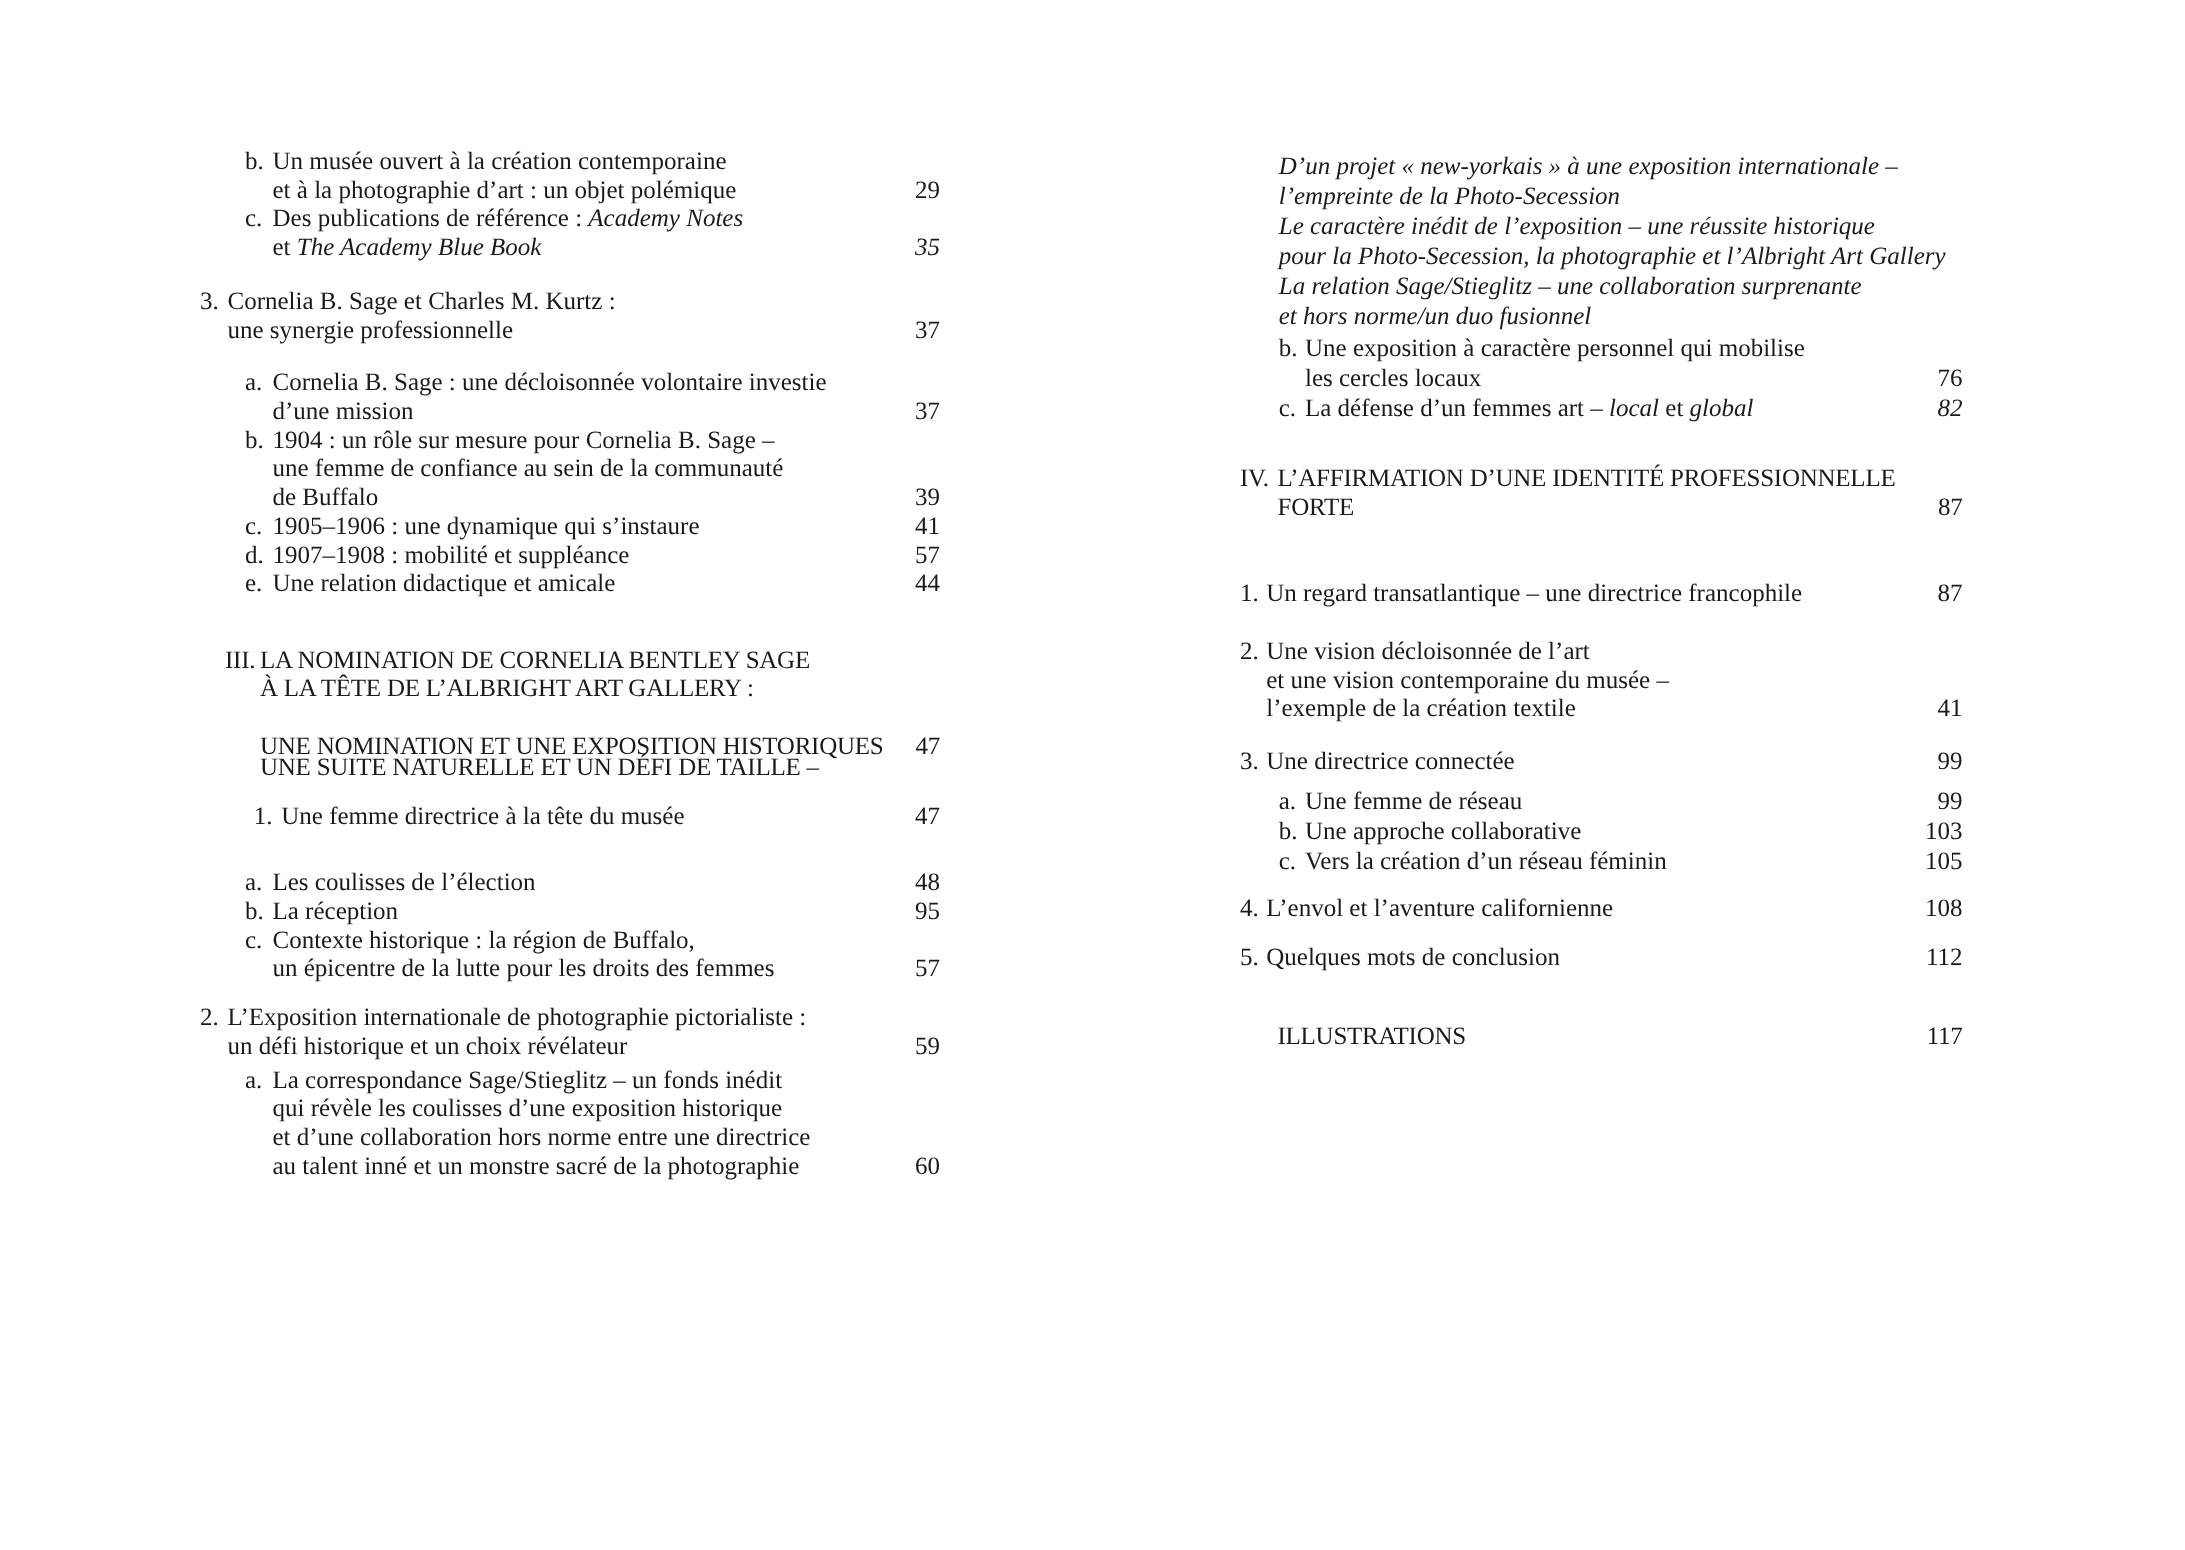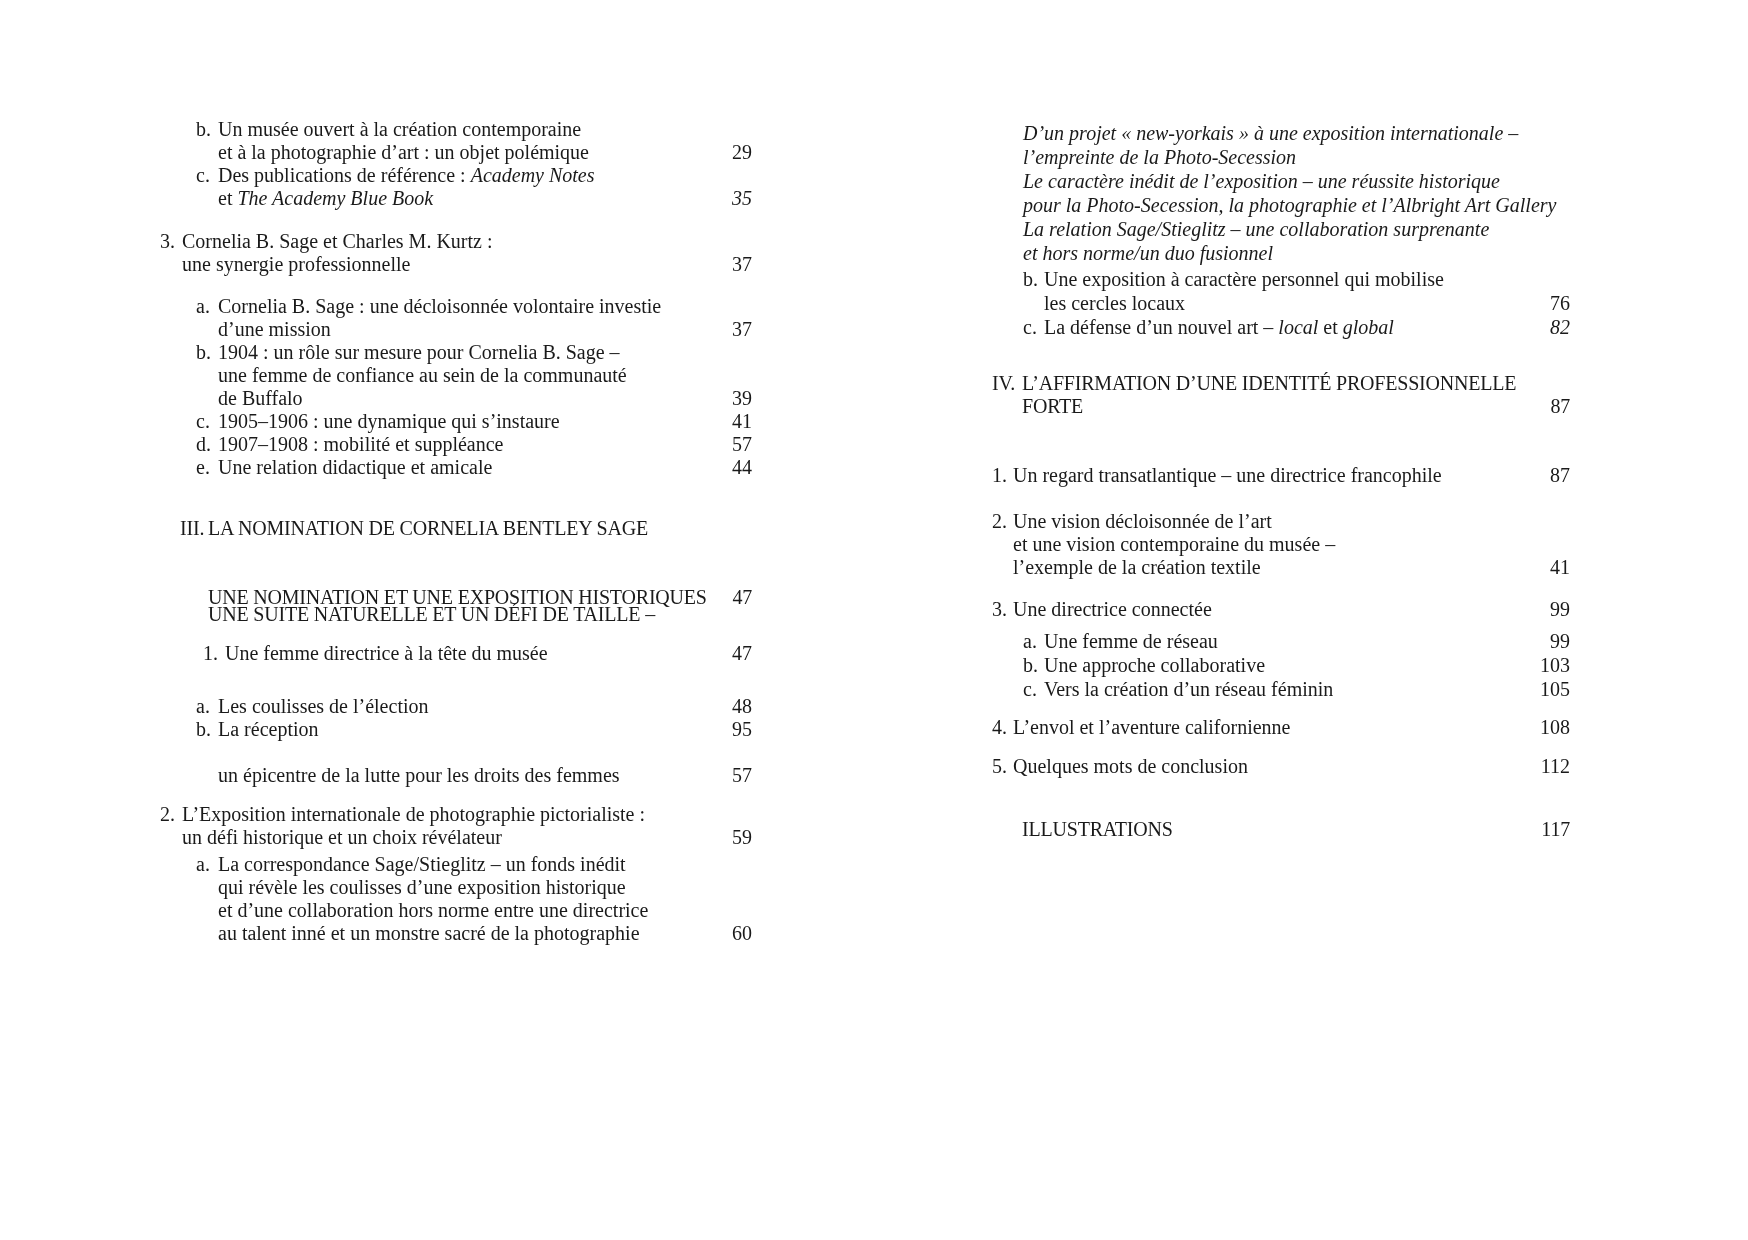--- a/index.html
+++ b/index.html
@@ -35,43 +35,45 @@
     <div class="ln" style="top: 253px;"><span class="txt" style="padding-left: 22px;"><span>une synergie professionnelle</span></span><span class="pg">37</span></div>
     <div class="ln" style="top: 295px;"><span class="txt" style="padding-left: 36px;"><span class="mk" style="width: 22px;">a.</span><span>Cornelia B. Sage : une décloisonnée volontaire investie</span></span></div>
     <div class="ln" style="top: 318px;"><span class="txt" style="padding-left: 58px;"><span>d’une mission</span></span><span class="pg">37</span></div>
     <div class="ln" style="top: 341px;"><span class="txt" style="padding-left: 36px;"><span class="mk" style="width: 22px;">b.</span><span>1904 : un rôle sur mesure pour Cornelia B. Sage –</span></span></div>
     <div class="ln" style="top: 364px;"><span class="txt" style="padding-left: 58px;"><span>une femme de confiance au sein de la communauté</span></span></div>
     <div class="ln" style="top: 387px;"><span class="txt" style="padding-left: 58px;"><span>de Buffalo</span></span><span class="pg">39</span></div>
     <div class="ln" style="top: 410px;"><span class="txt" style="padding-left: 36px;"><span class="mk" style="width: 22px;">c.</span><span>1905–1906 : une dynamique qui s’instaure</span></span><span class="pg">41</span></div>
     <div class="ln" style="top: 433px;"><span class="txt" style="padding-left: 36px;"><span class="mk" style="width: 22px;">d.</span><span>1907–1908 : mobilité et suppléance</span></span><span class="pg">57</span></div>
     <div class="ln" style="top: 456px;"><span class="txt" style="padding-left: 36px;"><span class="mk" style="width: 22px;">e.</span><span>Une relation didactique et amicale</span></span><span class="pg">44</span></div>
     <div class="ln caps" style="top: 517px;"><span class="txt" style="padding-left: 20px;"><span class="mk" style="width: 28px;">III.</span><span>LA NOMINATION DE CORNELIA BENTLEY SAGE</span></span></div>
+    <div class="ln caps" style="top: 540px;"><span class="txt" style="padding-left: 48px;"><span>À LA TÊTE DE L’ALBRIGHT ART GALLERY :</span></span></div>
     <div class="ln caps" style="top: 563px; margin-top: 40px;"><span class="txt" style="padding-left: 48px;"><span>UNE SUITE NATURELLE ET UN DÉFI DE TAILLE –</span></span></div>
     <div class="ln caps" style="top: 586px;"><span class="txt" style="padding-left: 48px;"><span>UNE NOMINATION ET UNE EXPOSITION HISTORIQUES</span></span><span class="pg">47</span></div>
     <div class="ln" style="top: 642px; margin-left: 43px;"><span class="txt" style="padding-left: 0px;"><span class="mk" style="width: 22px;">1.</span><span>Une femme directrice à la tête du musée</span></span><span class="pg">47</span></div>
     <div class="ln" style="top: 695px;"><span class="txt" style="padding-left: 36px;"><span class="mk" style="width: 22px;">a.</span><span>Les coulisses de l’élection</span></span><span class="pg">48</span></div>
     <div class="ln" style="top: 718px;"><span class="txt" style="padding-left: 36px;"><span class="mk" style="width: 22px;">b.</span><span>La réception</span></span><span class="pg">95</span></div>
+    <div class="ln" style="top: 741px;"><span class="txt" style="padding-left: 36px;"><span class="mk" style="width: 22px;">c.</span><span>Contexte historique : la région de Buffalo,</span></span></div>
     <div class="ln" style="top: 764px;"><span class="txt" style="padding-left: 58px;"><span>un épicentre de la lutte pour les droits des femmes</span></span><span class="pg">57</span></div>
     <div class="ln" style="top: 803px;"><span class="txt" style="padding-left: 0px;"><span class="mk" style="width: 22px;">2.</span><span>L’Exposition internationale de photographie pictorialiste :</span></span></div>
     <div class="ln" style="top: 826px;"><span class="txt" style="padding-left: 22px;"><span>un défi historique et un choix révélateur</span></span><span class="pg">59</span></div>
     <div class="ln" style="top: 853px;"><span class="txt" style="padding-left: 36px;"><span class="mk" style="width: 22px;">a.</span><span>La correspondance Sage/Stieglitz – un fonds inédit</span></span></div>
     <div class="ln" style="top: 876px;"><span class="txt" style="padding-left: 58px;"><span>qui révèle les coulisses d’une exposition historique</span></span></div>
     <div class="ln" style="top: 899px;"><span class="txt" style="padding-left: 58px;"><span>et d’une collaboration hors norme entre une directrice</span></span></div>
     <div class="ln" style="top: 922px;"><span class="txt" style="padding-left: 58px;"><span>au talent inné et un monstre sacré de la photographie</span></span><span class="pg">60</span></div>
   </div>
 <div class="page page-right" id="right-page">
     <div class="ln it" style="top: 122px;"><span class="txt" style="padding-left: 31px;"><span>D’un projet « new-yorkais » à une exposition internationale –</span></span></div>
     <div class="ln it" style="top: 146px;"><span class="txt" style="padding-left: 31px;"><span>l’empreinte de la Photo-Secession</span></span></div>
     <div class="ln it" style="top: 170px;"><span class="txt" style="padding-left: 31px;"><span>Le caractère inédit de l’exposition – une réussite historique</span></span></div>
     <div class="ln it" style="top: 194px;"><span class="txt" style="padding-left: 31px;"><span>pour la Photo-Secession, la photographie et l’Albright Art Gallery</span></span></div>
     <div class="ln it" style="top: 218px;"><span class="txt" style="padding-left: 31px;"><span>La relation Sage/Stieglitz – une collaboration surprenante</span></span></div>
     <div class="ln it" style="top: 242px;"><span class="txt" style="padding-left: 31px;"><span>et hors norme/un duo fusionnel</span></span></div>
     <div class="ln" style="top: 268px;"><span class="txt" style="padding-left: 31px;"><span class="mk" style="width: 21px;">b.</span><span>Une exposition à caractère personnel qui mobilise</span></span></div>
     <div class="ln" style="top: 292px;"><span class="txt" style="padding-left: 52px;"><span>les cercles locaux</span></span><span class="pg">76</span></div>
-    <div class="ln" style="top: 316px;"><span class="txt" style="padding-left: 31px;"><span class="mk" style="width: 21px;">c.</span><span>La défense d’un nouvel art – </span><span class="it">local</span><span> et </span><span class="it">global</span></span><span class="pg it">82</span></div>
+    <div class="ln" style="top: 316px;"><span class="txt" style="padding-left: 31px;"><span class="mk" style="width: 21px;">c.</span><span>La défense d’un femmes art – </span><span class="it">local</span><span> et </span><span class="it">global</span></span><span class="pg it">82</span></div>
     <div class="ln caps" style="top: 372px;"><span class="txt" style="padding-left: 0px;"><span class="mk" style="width: 30px;">IV.</span><span>L’AFFIRMATION D’UNE IDENTITÉ PROFESSIONNELLE</span></span></div>
     <div class="ln caps" style="top: 395px;"><span class="txt" style="padding-left: 30px;"><span>FORTE</span></span><span class="pg">87</span></div>
     <div class="ln" style="top: 464px;"><span class="txt" style="padding-left: 0px;"><span class="mk" style="width: 21px;">1.</span><span>Un regard transatlantique – une directrice francophile</span></span><span class="pg">87</span></div>
     <div class="ln" style="top: 510px;"><span class="txt" style="padding-left: 0px;"><span class="mk" style="width: 21px;">2.</span><span>Une vision décloisonnée de l’art</span></span></div>
     <div class="ln" style="top: 533px;"><span class="txt" style="padding-left: 21px;"><span>et une vision contemporaine du musée –</span></span></div>
     <div class="ln" style="top: 556px;"><span class="txt" style="padding-left: 21px;"><span>l’exemple de la création textile</span></span><span class="pg">41</span></div>
     <div class="ln" style="top: 598px;"><span class="txt" style="padding-left: 0px;"><span class="mk" style="width: 21px;">3.</span><span>Une directrice connectée</span></span><span class="pg">99</span></div>
     <div class="ln" style="top: 630px;"><span class="txt" style="padding-left: 31px;"><span class="mk" style="width: 21px;">a.</span><span>Une femme de réseau</span></span><span class="pg">99</span></div>
     <div class="ln" style="top: 654px;"><span class="txt" style="padding-left: 31px;"><span class="mk" style="width: 21px;">b.</span><span>Une approche collaborative</span></span><span class="pg">103</span></div>
     <div class="ln" style="top: 678px;"><span class="txt" style="padding-left: 31px;"><span class="mk" style="width: 21px;">c.</span><span>Vers la création d’un réseau féminin</span></span><span class="pg">105</span></div>

